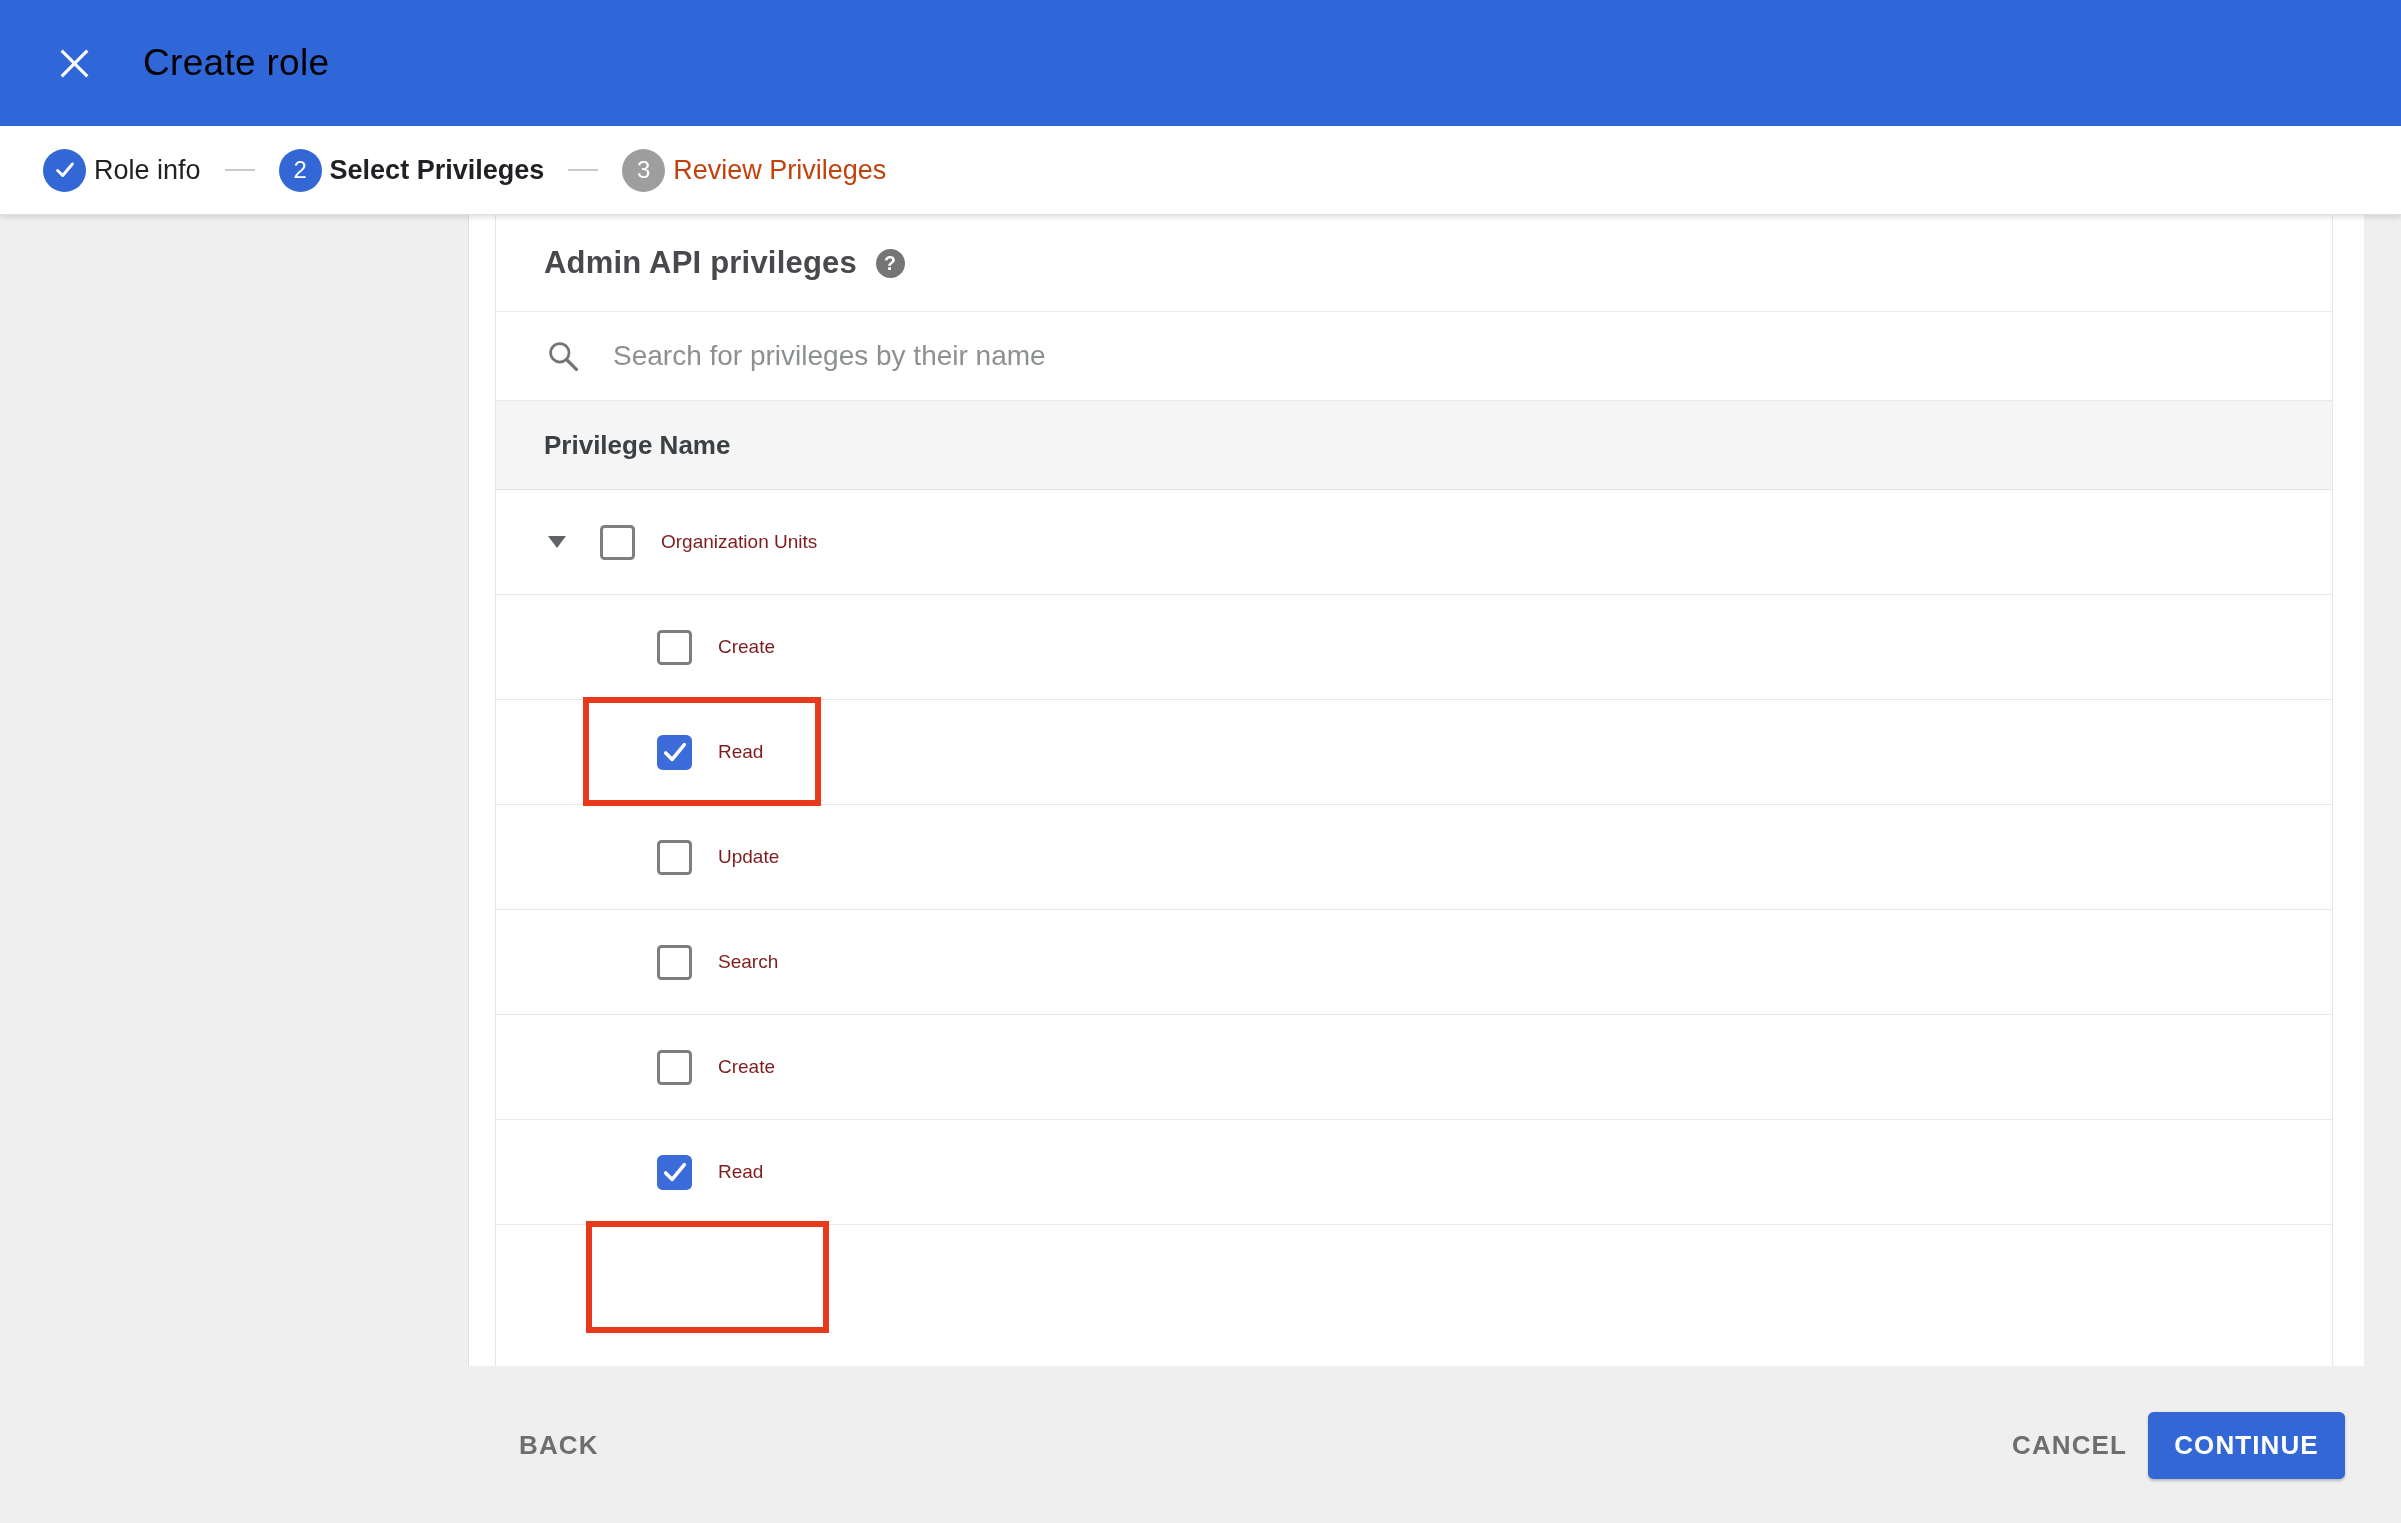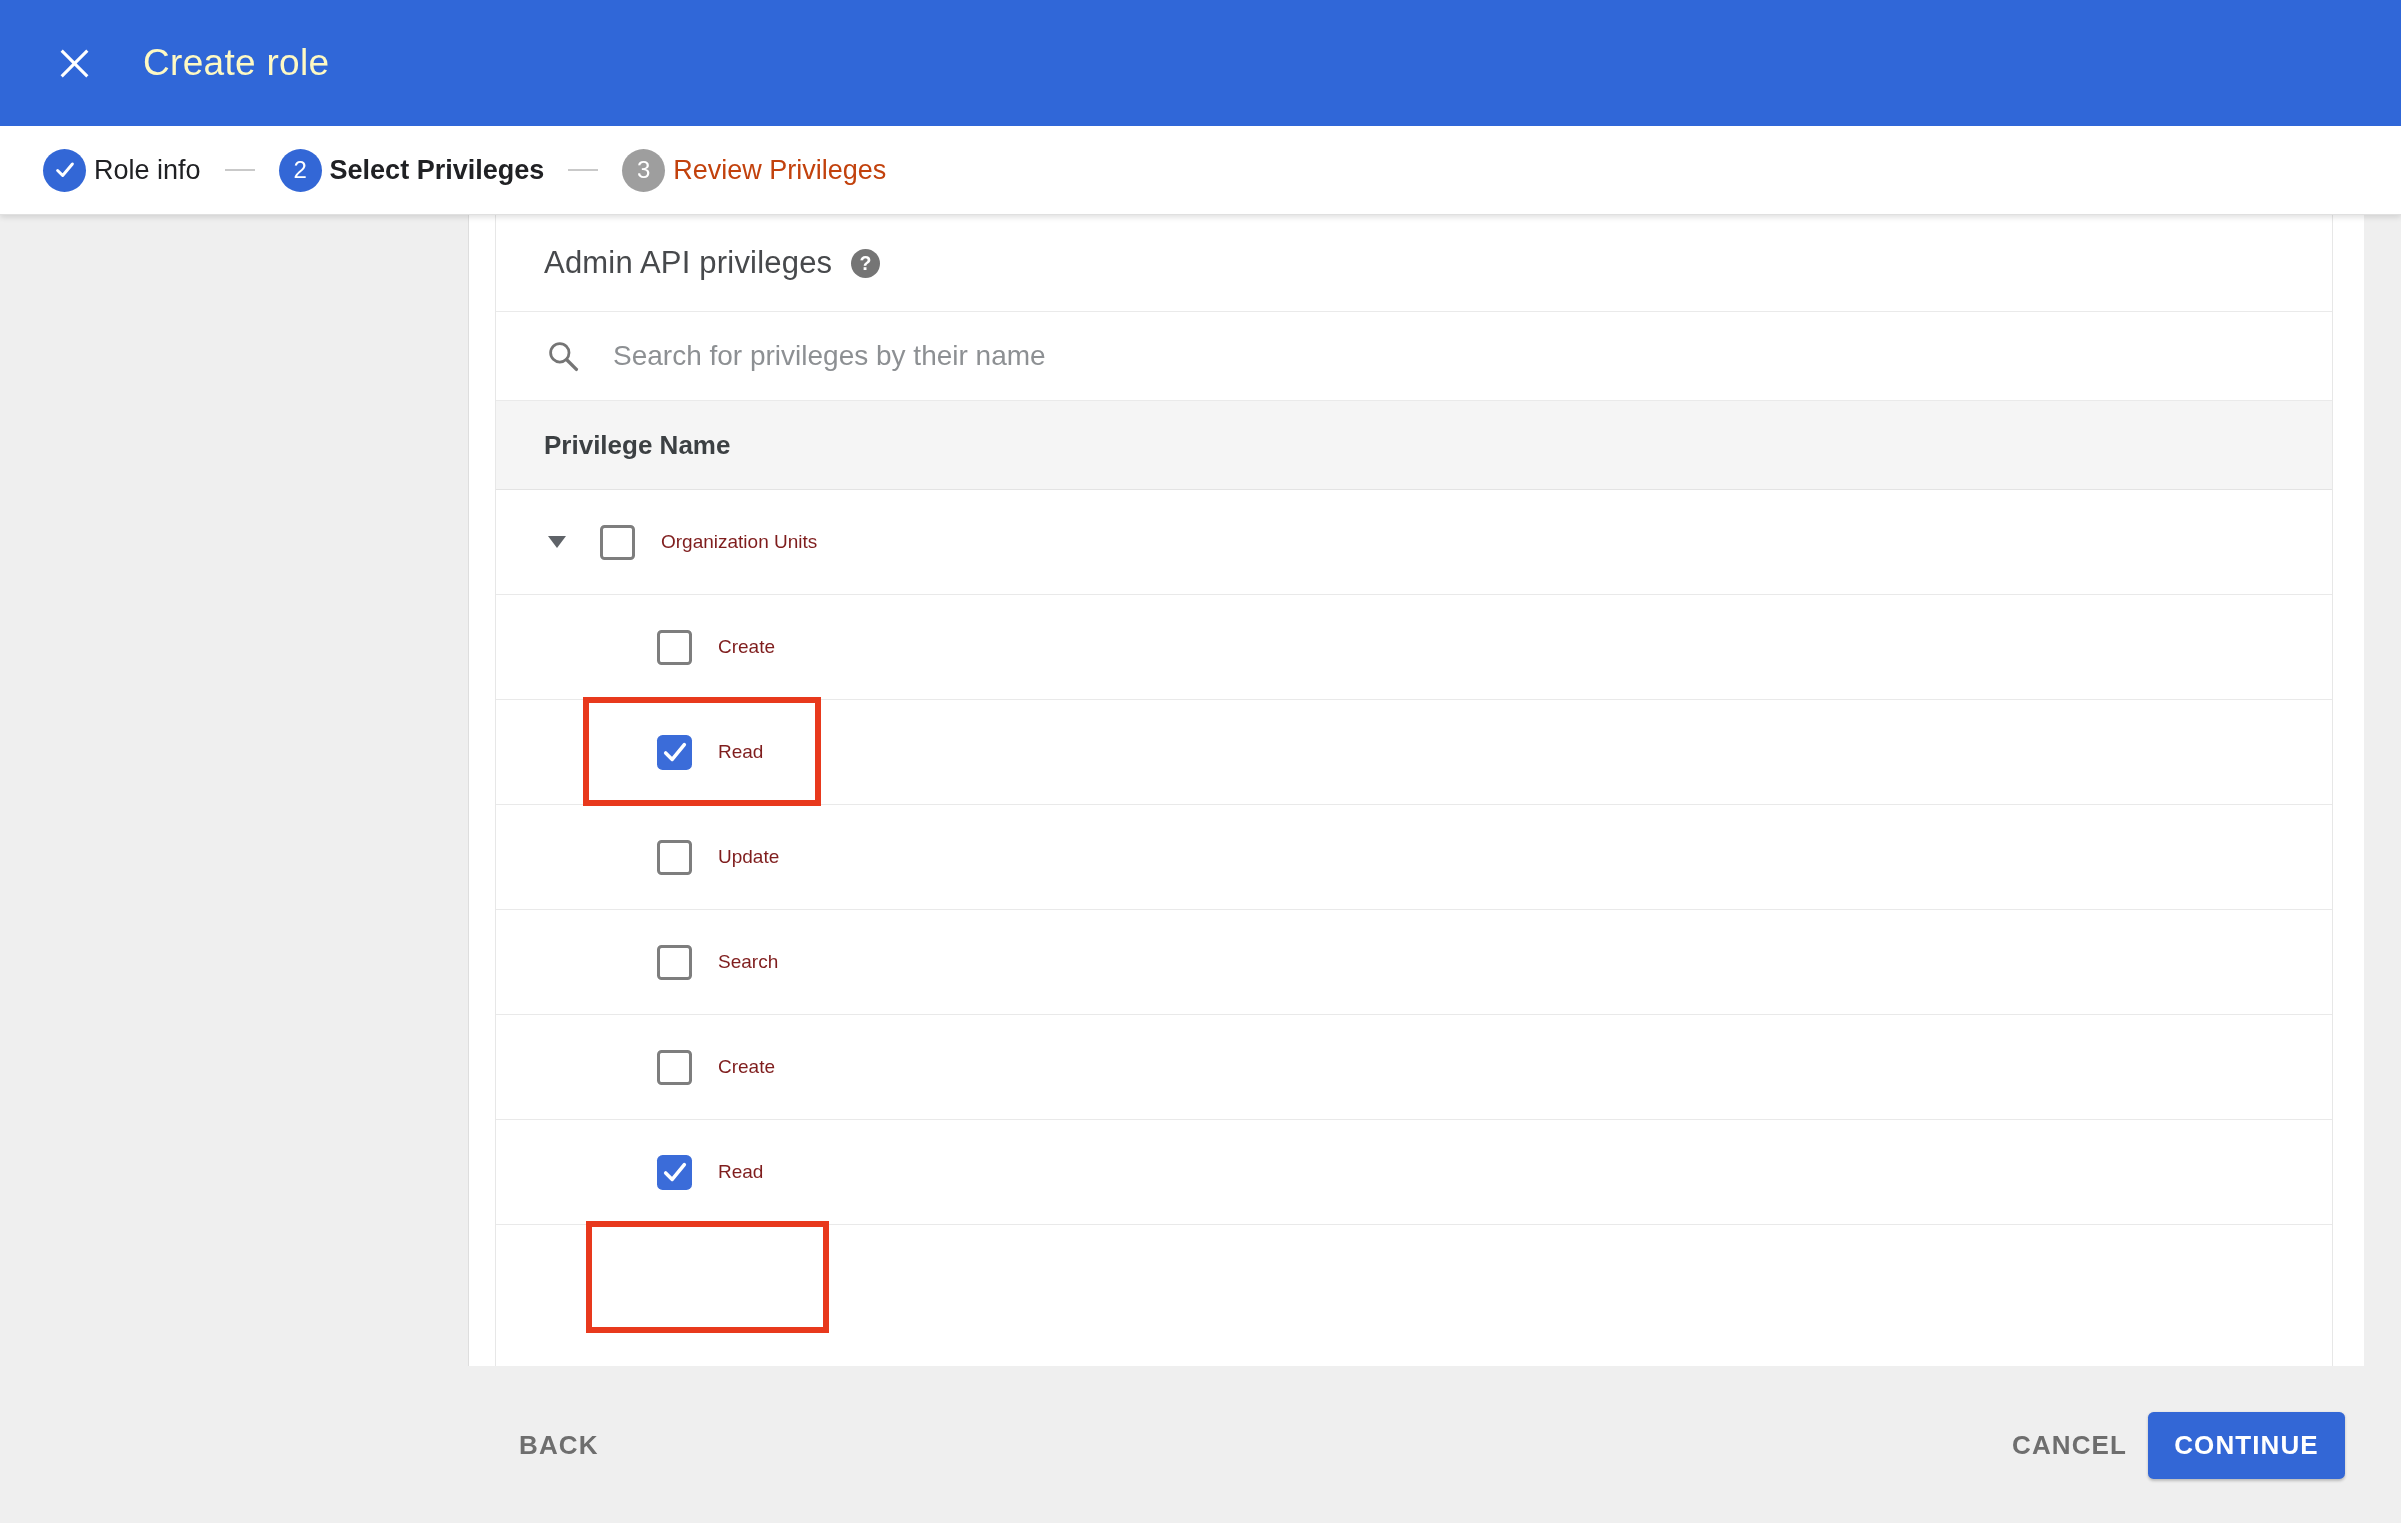--- a/index.html
+++ b/index.html
@@ -14,21 +14,21 @@
   .app-bar {
     position:absolute; left:0; top:0; width:2401px; height:126px;
     background:#3067d8; display:flex; align-items:center; padding-left:54px;
     z-index:10;
   }
   .close-btn {
     width:41px; height:41px; display:flex; align-items:center; justify-content:center;
     cursor:pointer; flex:0 0 auto;
   }
   .app-title {
-    color:#fef9c3; font-size:37px; font-weight:400; margin-left:48px; letter-spacing:0.3px;
+    color:#000000; font-size:37px; font-weight:400; margin-left:48px; letter-spacing:0.3px;
   }
 
   
   .stepper {
     position:absolute; left:0; top:126px; width:2401px; height:89px;
     background:#ffffff; border-bottom:0.9px solid #e0e0e0;
     box-shadow:0 2.8px 5.6px rgba(0,0,0,0.12);
     display:flex; align-items:center; padding-left:43px; z-index:9;
   }
   .step { display:flex; align-items:center; }
@@ -53,21 +53,21 @@
     box-shadow:-0.9px 0 0 #dcdcdc;
   }
   .privileges-box {
     position:absolute; left:26px; top:0; width:1838px; height:1151px;
     border-left:1.9px solid #e7e7e7; border-right:1.9px solid #e7e7e7;
   }
   .section-title-row {
     height:97px; display:flex; align-items:center; padding-left:48px;
     border-bottom:1.9px solid #eaeaea;
   }
-  .section-title { font-size:31px; font-weight:400; color:#47494c; letter-spacing:0.2px; }
+  .section-title { font-size:31px; font-weight:700; color:#47494c; letter-spacing:0.2px; }
   .help-icon {
     width:29px; height:29px; border-radius:50%; background:#757575; margin-left:18.6px;
     display:flex; align-items:center; justify-content:center;
     color:#ffffff; font-size:19.5px; font-weight:700; cursor:pointer;
   }
   .search-row {
     height:89px; display:flex; align-items:center; padding-left:50px;
     border-bottom:1.9px solid #eaeaea;
   }
   .search-input {

